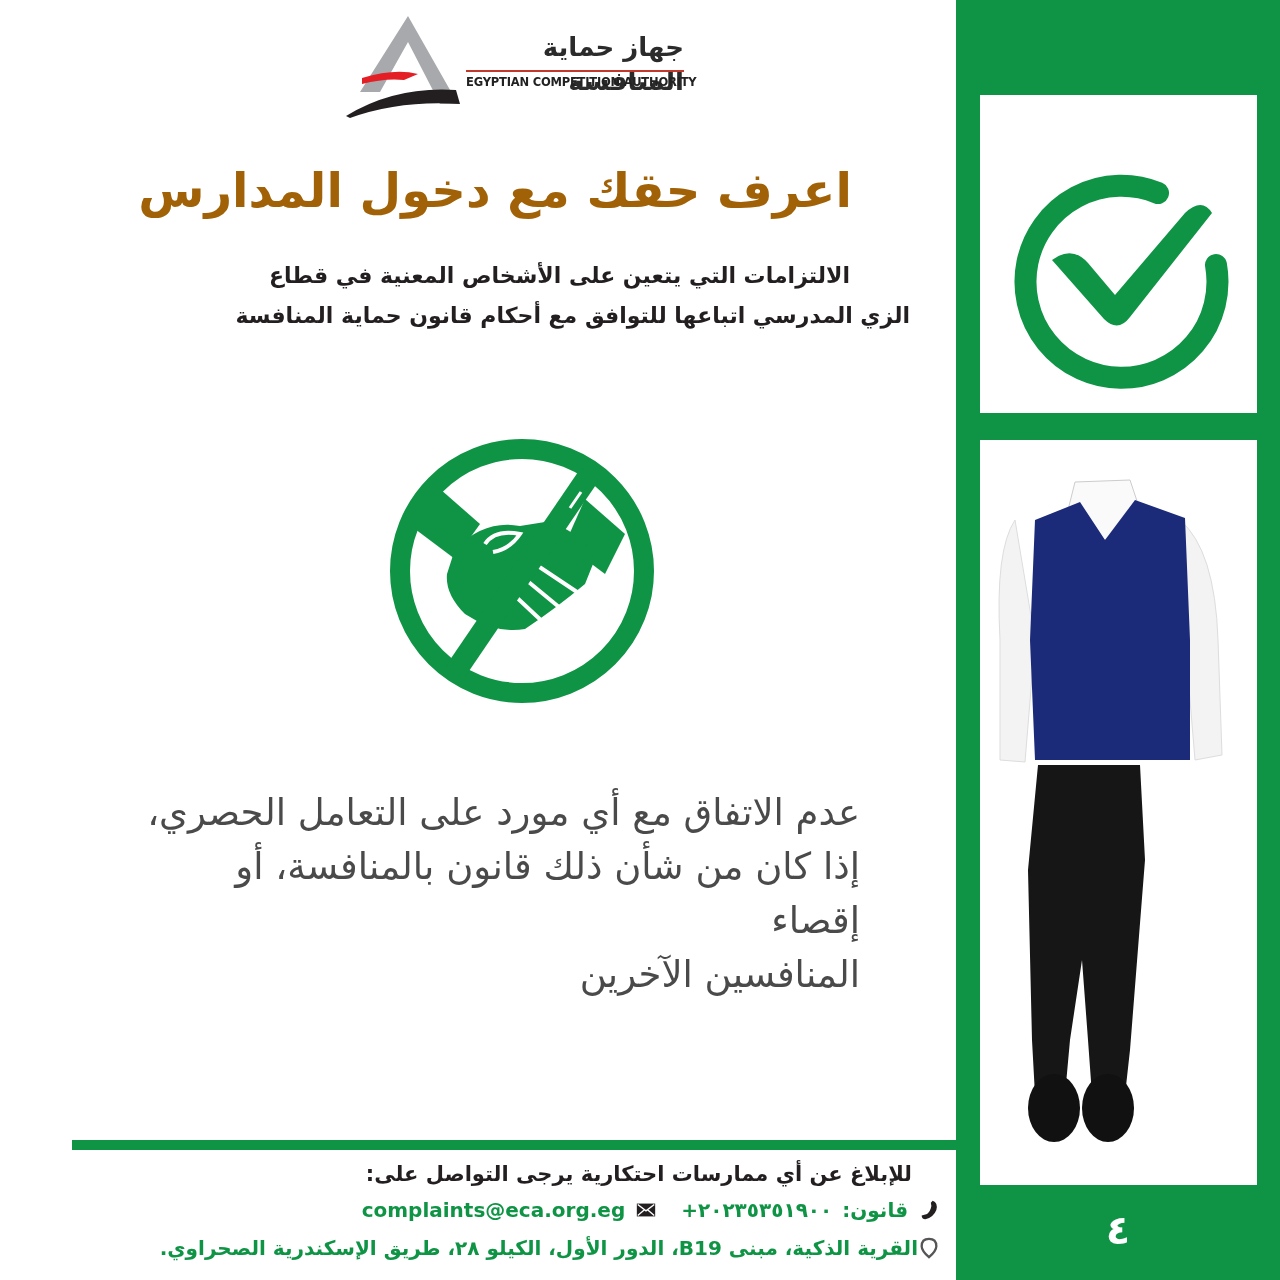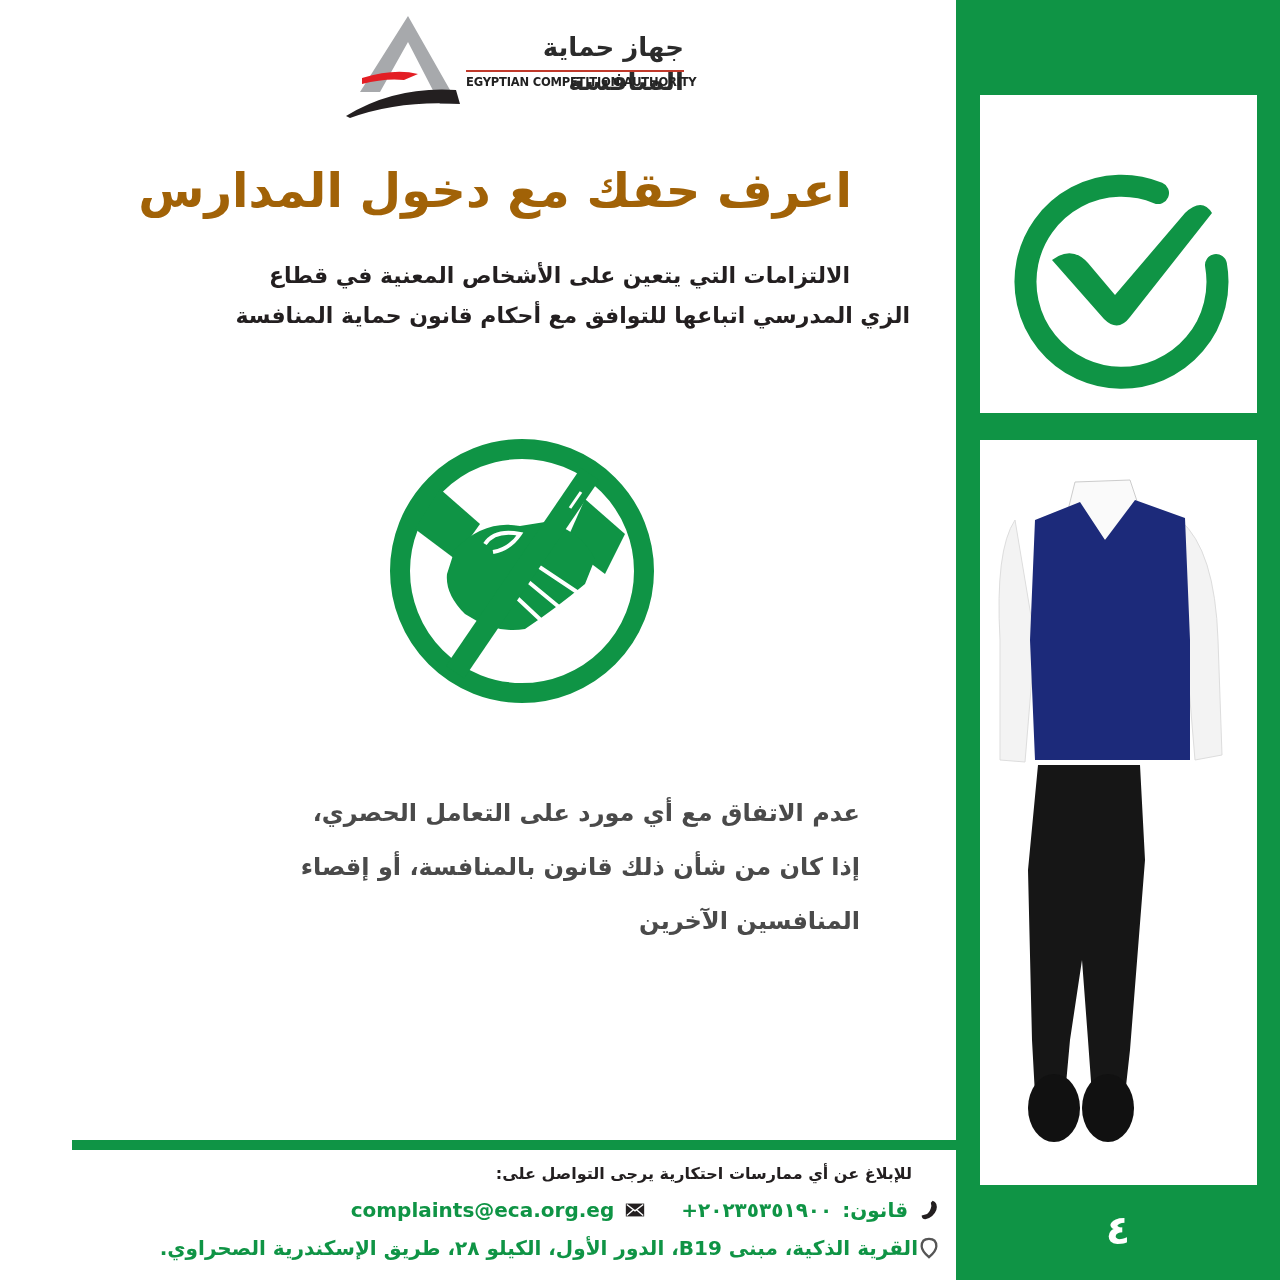--- a/index.html
+++ b/index.html
@@ -43,42 +43,42 @@
   }
   .subhead div { text-align: right; }
   .subhead div:first-child { padding-right: 60px; }
 
   
   .no-deal-icon { left: 385px; top: 434px; width: 274px; height: 274px; }
 
   
   .body-text {
     left: 140px; top: 786px; width: 720px; direction: rtl; text-align: center;
-    color: #4a4a4a; font-size: 24px; font-weight: bold; line-height: 54px;
+    color: #4a4a4a; font-size: 37px; font-weight: normal; line-height: 54px;
   }
   .body-text .line { text-align: right; }
   .body-text .line.center { padding-left: 60px; }
 
   
   .footer-rule { left: 72px; top: 1140px; width: 884px; height: 10px; background: #0f9445; }
   .footer-title {
     left: 300px; top: 1158px; width: 612px; direction: rtl; text-align: right;
-    color: #231f20; font-size: 16px; font-weight: bold; line-height: 32px;
+    color: #231f20; font-size: 21px; font-weight: bold; line-height: 32px;
   }
   .footer-contact {
     left: 300px; top: 1194px; width: 640px; direction: rtl; text-align: right;
     color: #0f9445; font-size: 20px; font-weight: bold; line-height: 32px;
     display: flex; flex-direction: row; align-items: center; gap: 10px; justify-content: flex-start;
   }
   .footer-address {
     left: 60px; top: 1232px; width: 880px; direction: rtl; text-align: right;
     color: #0f9445; font-size: 20px; font-weight: bold; line-height: 32px;
     display: flex; align-items: center; 
   }
-  .ltr { direction: ltr; unicode-bidi: embed; margin-left: 11px; }
+  .ltr { direction: ltr; unicode-bidi: embed; }
   .icon-inline { display: inline-block; width: 22px; height: 22px; }
 </style>
 </head>
 <body>
 
 <div class="abs right-col"></div>
 
 <div class="abs panel panel-top">
   <svg width="277" height="318" viewBox="0 0 277 318">
     <path d="M 178 98 A 96 96 0 1 0 236 170" fill="none" stroke="#0f9445" stroke-width="22" stroke-linecap="round"></path>

